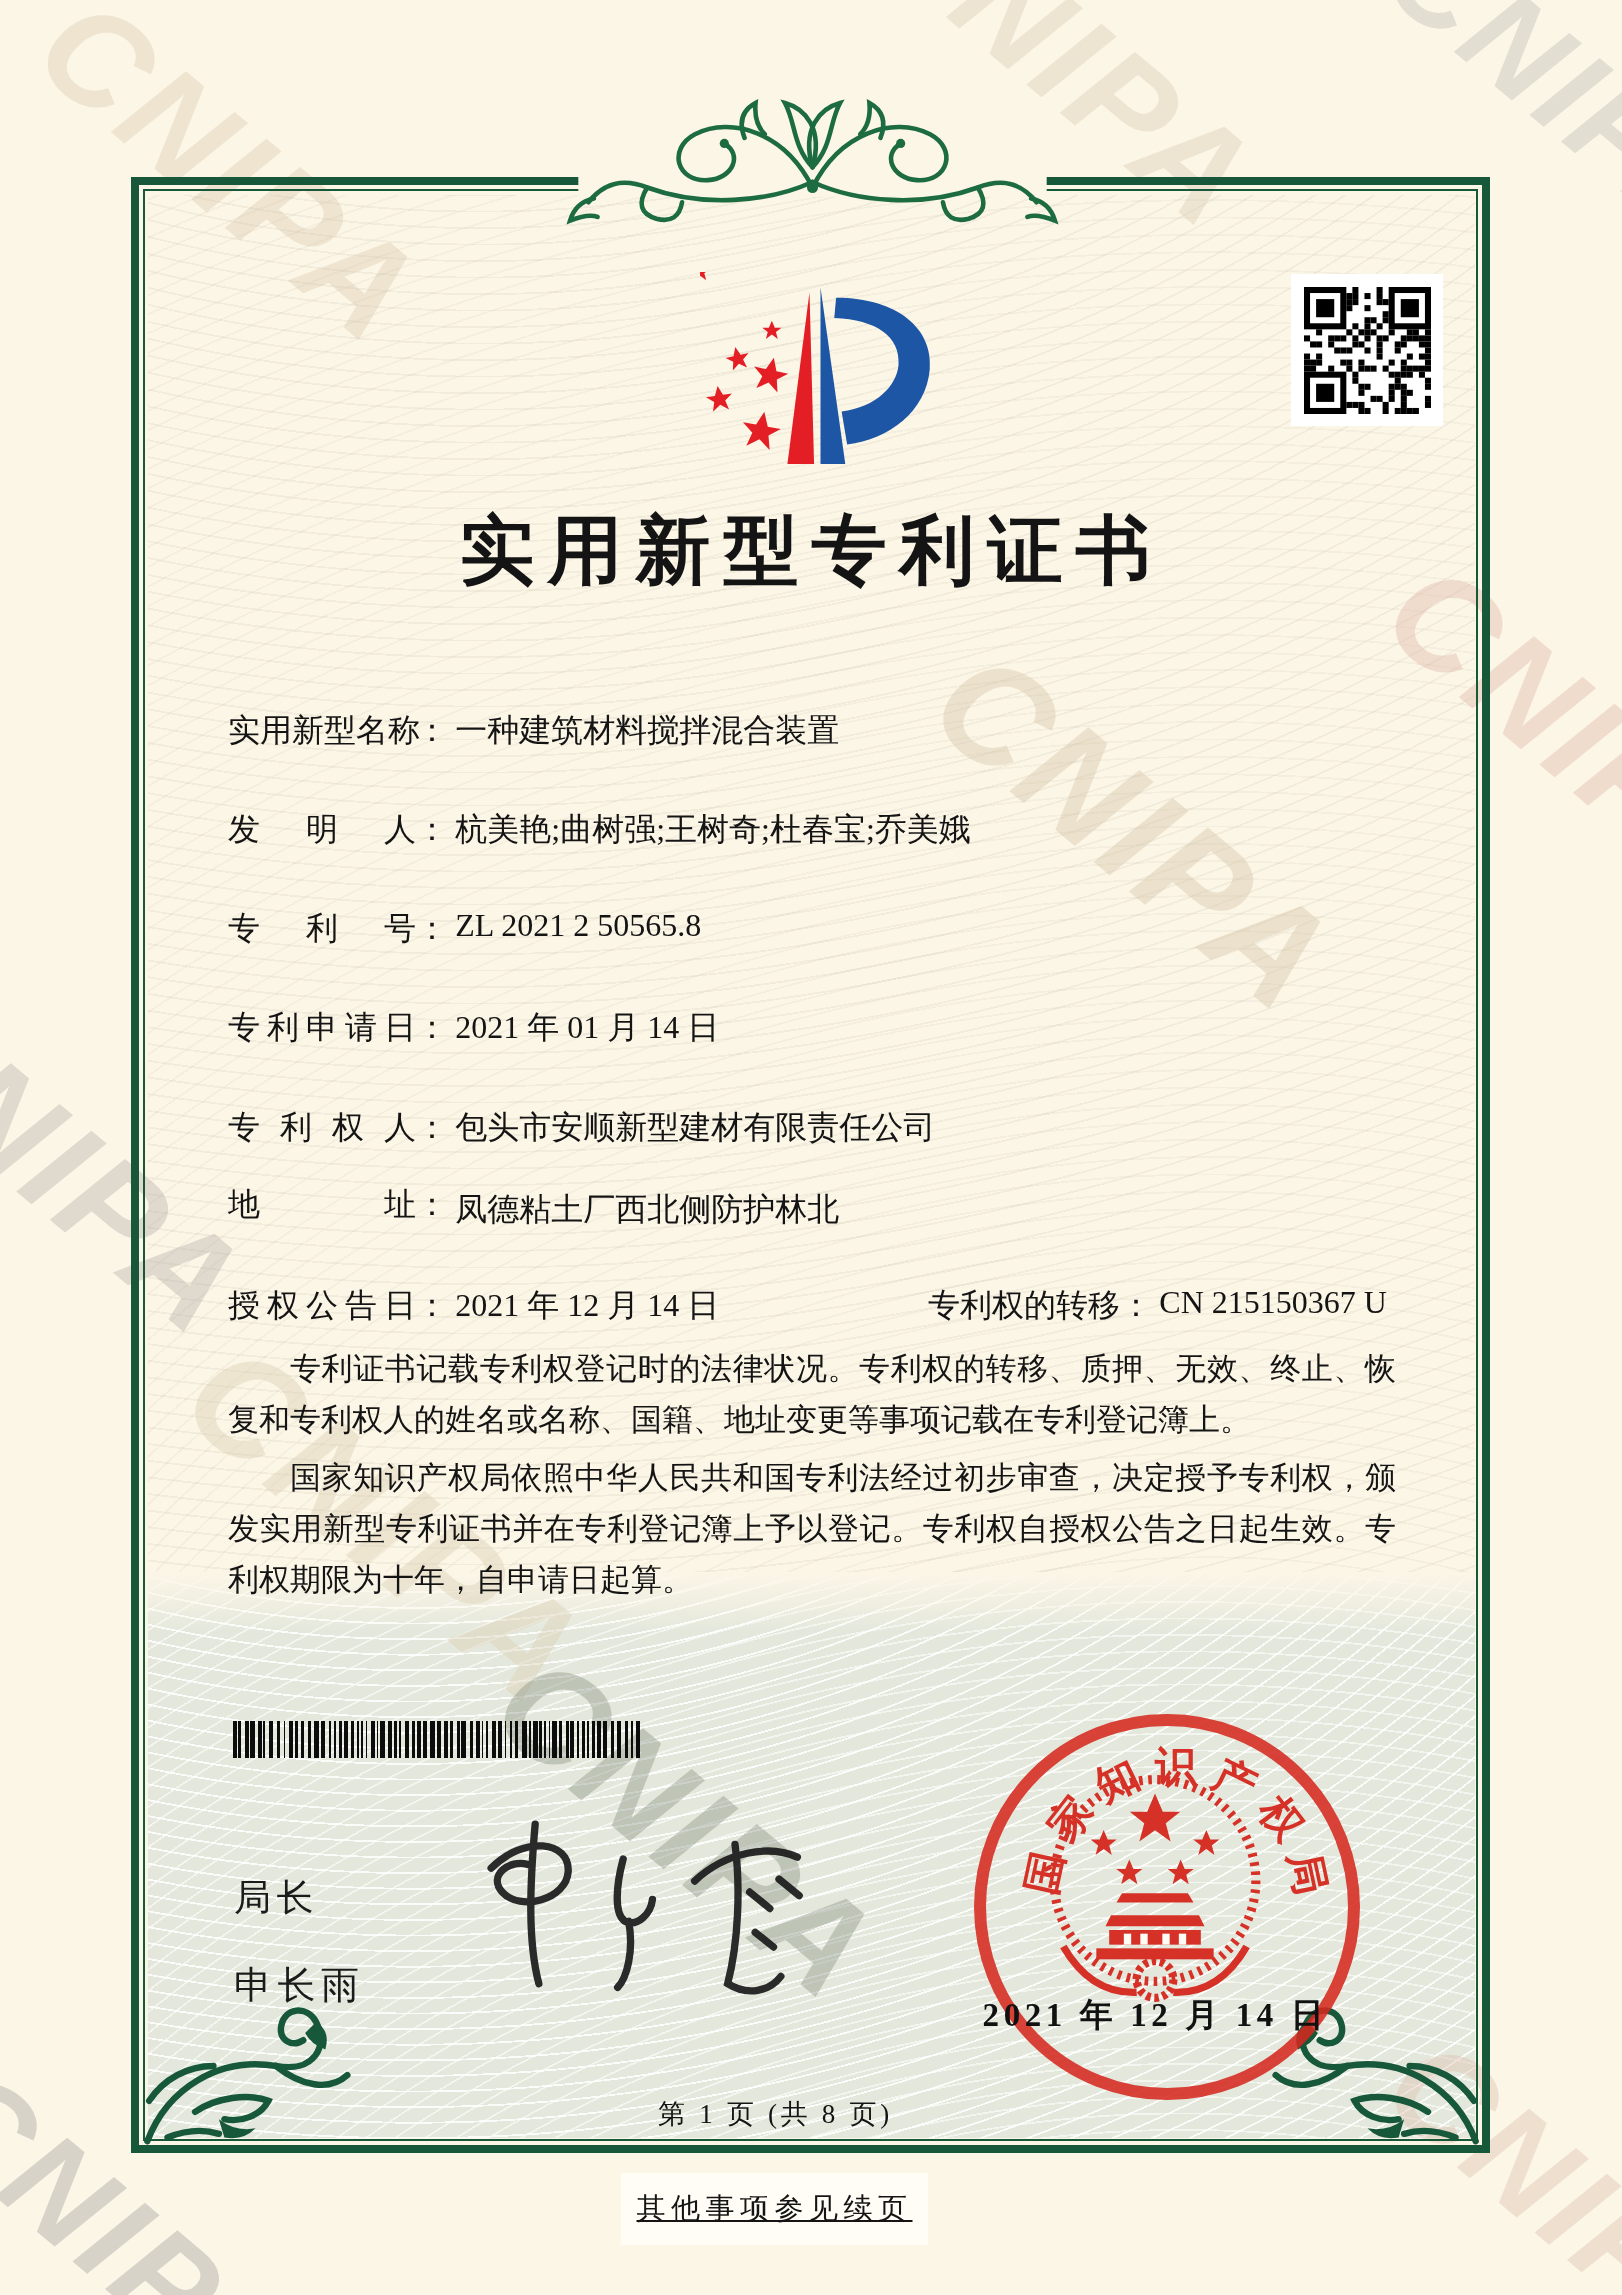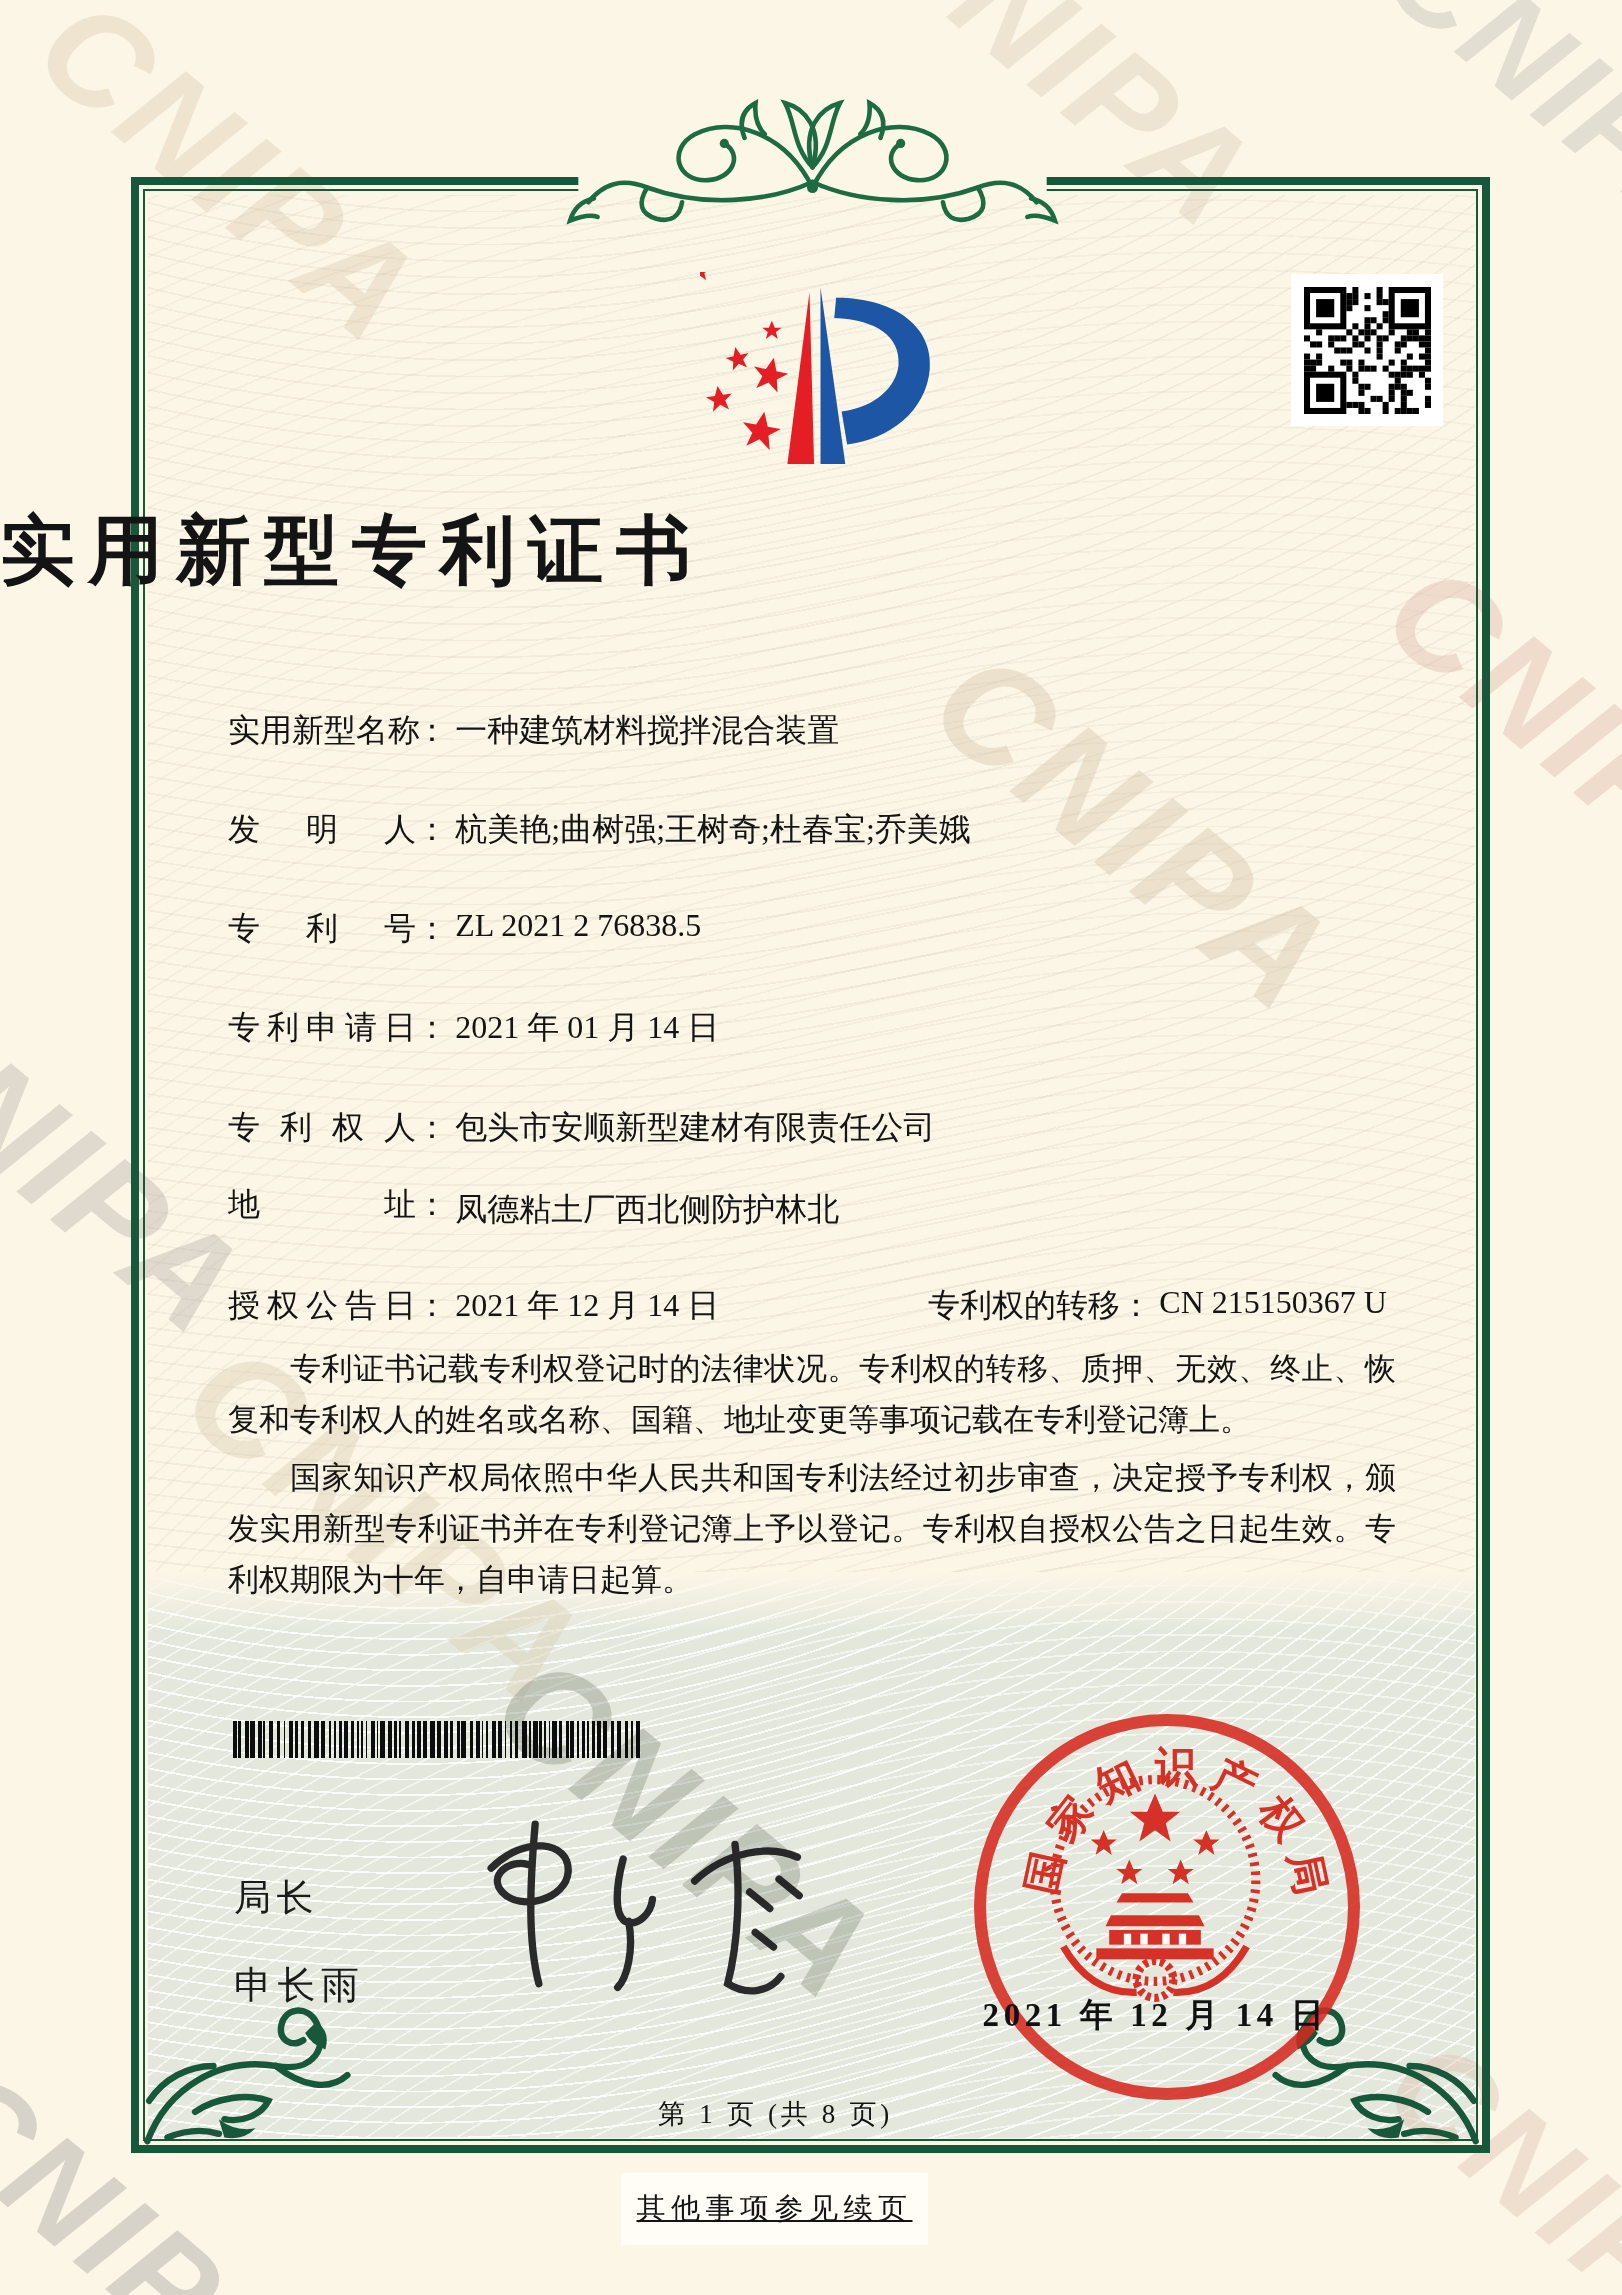--- a/index.html
+++ b/index.html
@@ -21,21 +21,21 @@
   .waves{position:absolute;left:148px;top:1572px;width:1327px;height:566px;z-index:0;
       background-color:#e4e8dc;
       background-image:
         linear-gradient(180deg,#fcf6e7 0,rgba(252,246,231,0) 59px),
         repeating-radial-gradient(circle at 20% -1102px, rgba(255,255,255,0) 0 13.8px, rgba(255,255,255,.85) 13.8px 15.6px),
         repeating-radial-gradient(circle at 78% 1745px, rgba(255,255,255,0) 0 14.7px, rgba(255,255,255,.55) 14.7px 16.5px);}
   .cert-no{position:absolute;left:209px;top:314px;font-size:33px;letter-spacing:3.7px;z-index:3;}
   .logo{position:absolute;left:700px;top:272px;width:241px;height:202px;z-index:3;}
   .qr{position:absolute;left:1291px;top:274px;width:152px;height:152px;background:#fff;z-index:3;
       display:flex;align-items:center;justify-content:center;}
-  .title{position:absolute;left:0;top:501px;width:1623px;font-size:75px;
+  .title{position:absolute;left:0;top:501px;width:1623px;text-align:center;font-size:75px;
       font-weight:bold;letter-spacing:13px;z-index:3;}
   .frow{position:absolute;left:228px;font-size:32px;white-space:nowrap;z-index:3;}
   .flab{display:inline-flex;width:188px;justify-content:space-between;vertical-align:top;}
   .flab-plain{display:inline;vertical-align:top;}
   .colon{display:inline-block;width:32px;vertical-align:top;}
   .fval{margin-left:7.3px;vertical-align:top;}
   .addr-val{display:inline-block;vertical-align:top;line-height:53px;margin-left:7.3px;}
   .pair2{position:absolute;left:700px;top:0;}
   .body-text{position:absolute;left:228px;top:1343px;width:1168px;font-size:31px;line-height:51px;
       text-align:justify;z-index:3;}
@@ -309,21 +309,21 @@
         <span>发</span>
         <span>明</span>
         <span>人</span>
       </span><span class="colon">：</span><span class="fval">杭美艳;曲树强;王树奇;杜春宝;乔美娥</span>
   </div>
   <div class="frow" style="top:907px">
     <span class="flab jl">
         <span>专</span>
         <span>利</span>
         <span>号</span>
-      </span><span class="colon">：</span><span class="fval">ZL 2021 2 76838.5</span>
+      </span><span class="colon">：</span><span class="fval">ZL 2021 2 50565.8</span>
   </div>
   <div class="frow" style="top:1006px">
     <span class="flab jl">
         <span>专</span>
         <span>利</span>
         <span>申</span>
         <span>请</span>
         <span>日</span>
       </span><span class="colon">：</span><span class="fval">2021 年 01 月 14 日</span>
   </div>

